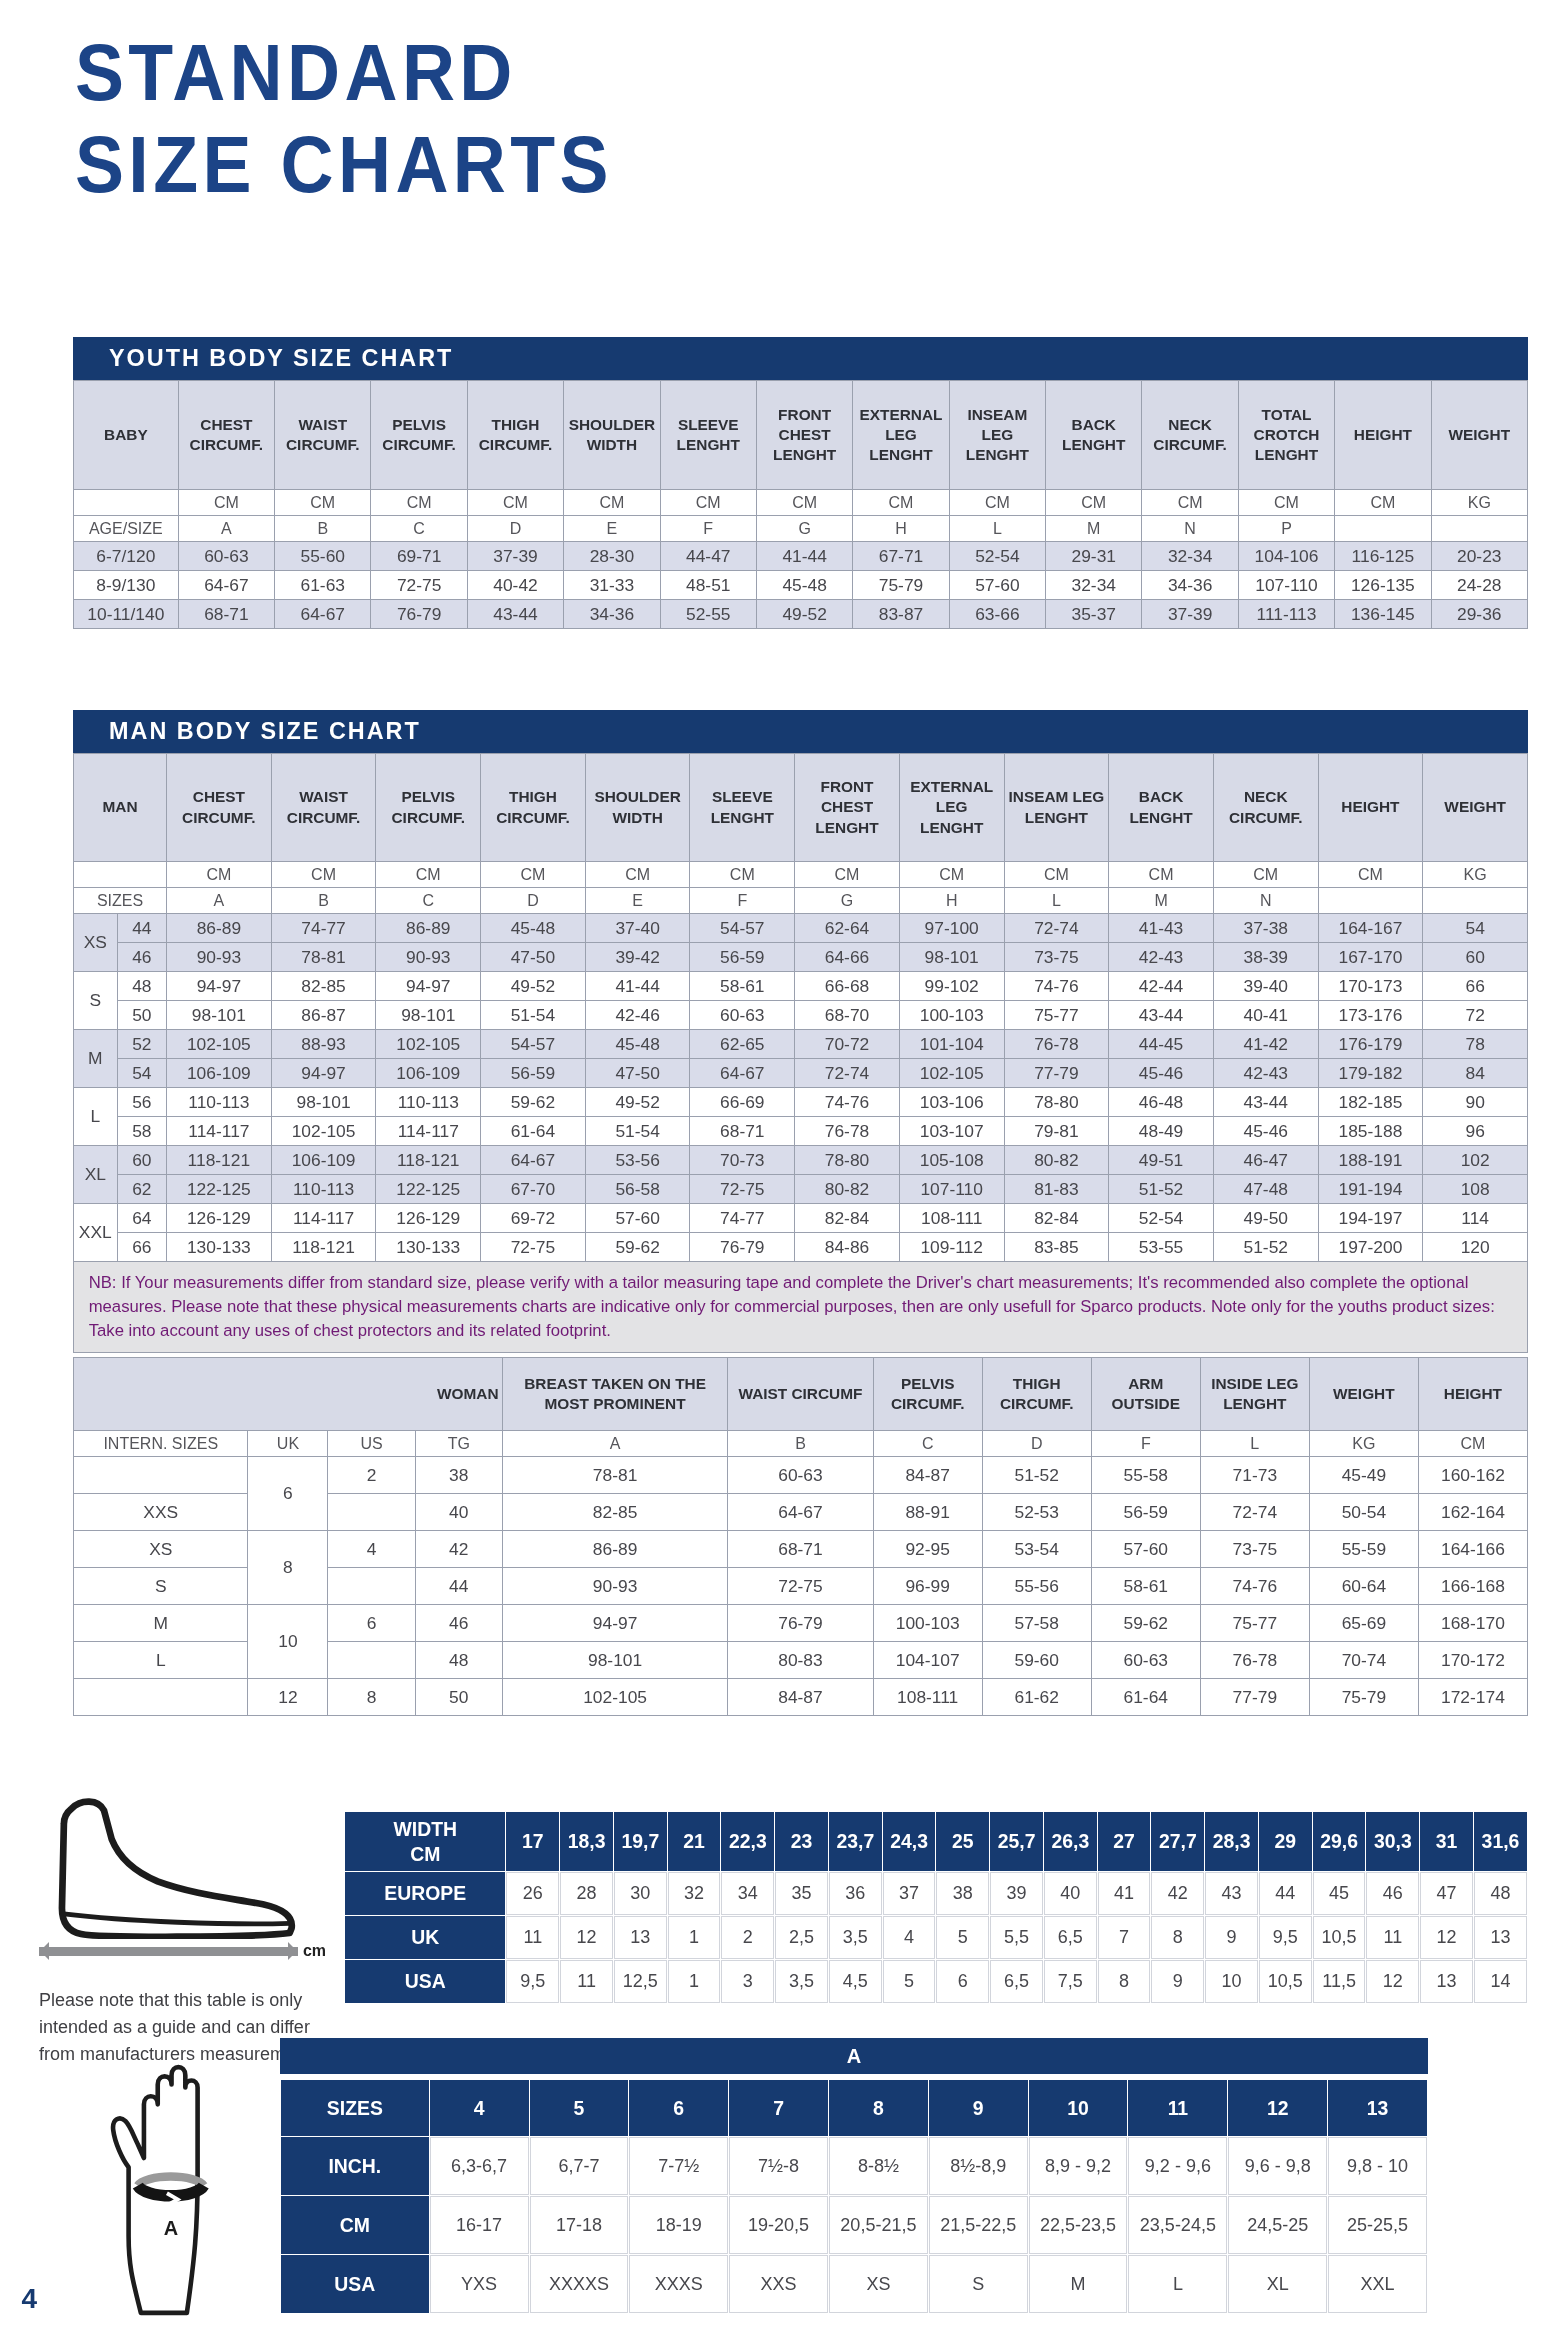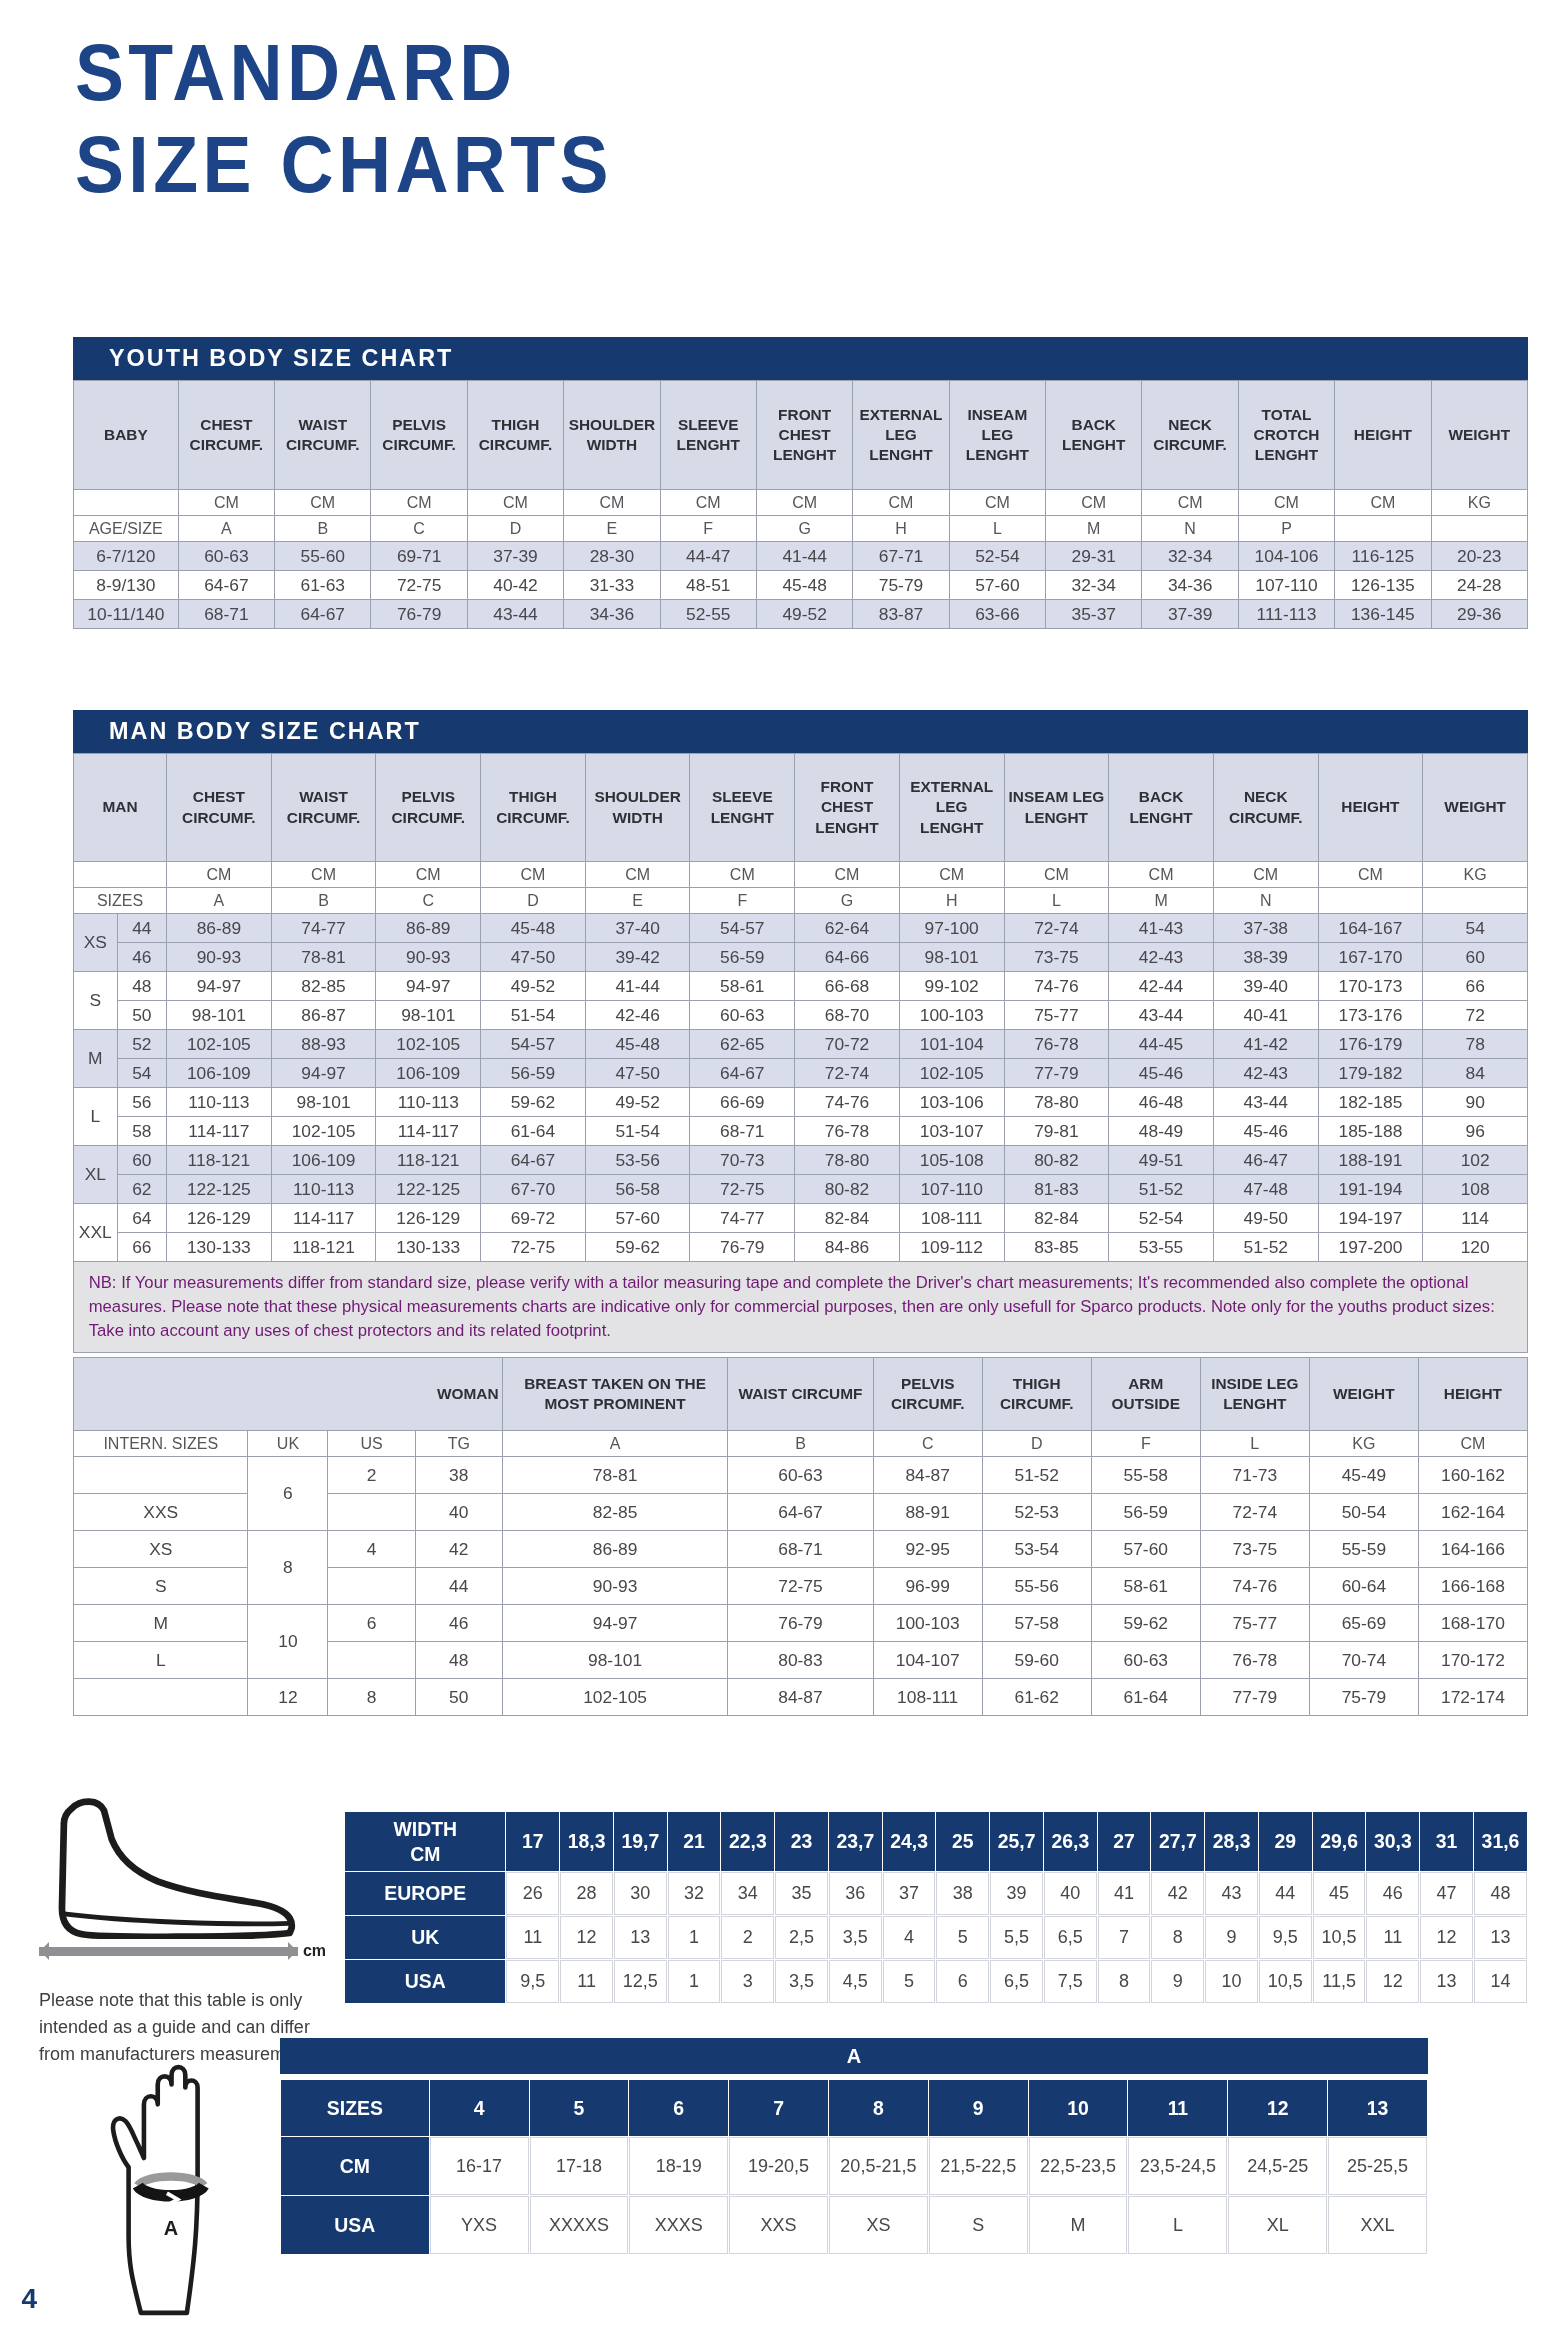--- a/index.html
+++ b/index.html
@@ -699,20 +699,33 @@
             <td class="navy">6</td>
             <td class="navy">7</td>
             <td class="navy">8</td>
             <td class="navy">9</td>
             <td class="navy">10</td>
             <td class="navy">11</td>
             <td class="navy">12</td>
             <td class="navy">13</td>
           </tr>
           <tr>
+            <td class="navy">INCH.</td>
+            <td>6,3-6,7</td>
+            <td>6,7-7</td>
+            <td>7-7½</td>
+            <td>7½-8</td>
+            <td>8-8½</td>
+            <td>8½-8,9</td>
+            <td>8,9 - 9,2</td>
+            <td>9,2 - 9,6</td>
+            <td>9,6 - 9,8</td>
+            <td>9,8 - 10</td>
+          </tr>
+          <tr>
             <td class="navy">CM</td>
             <td>16-17</td>
             <td>17-18</td>
             <td>18-19</td>
             <td>19-20,5</td>
             <td>20,5-21,5</td>
             <td>21,5-22,5</td>
             <td>22,5-23,5</td>
             <td>23,5-24,5</td>
             <td>24,5-25</td>

